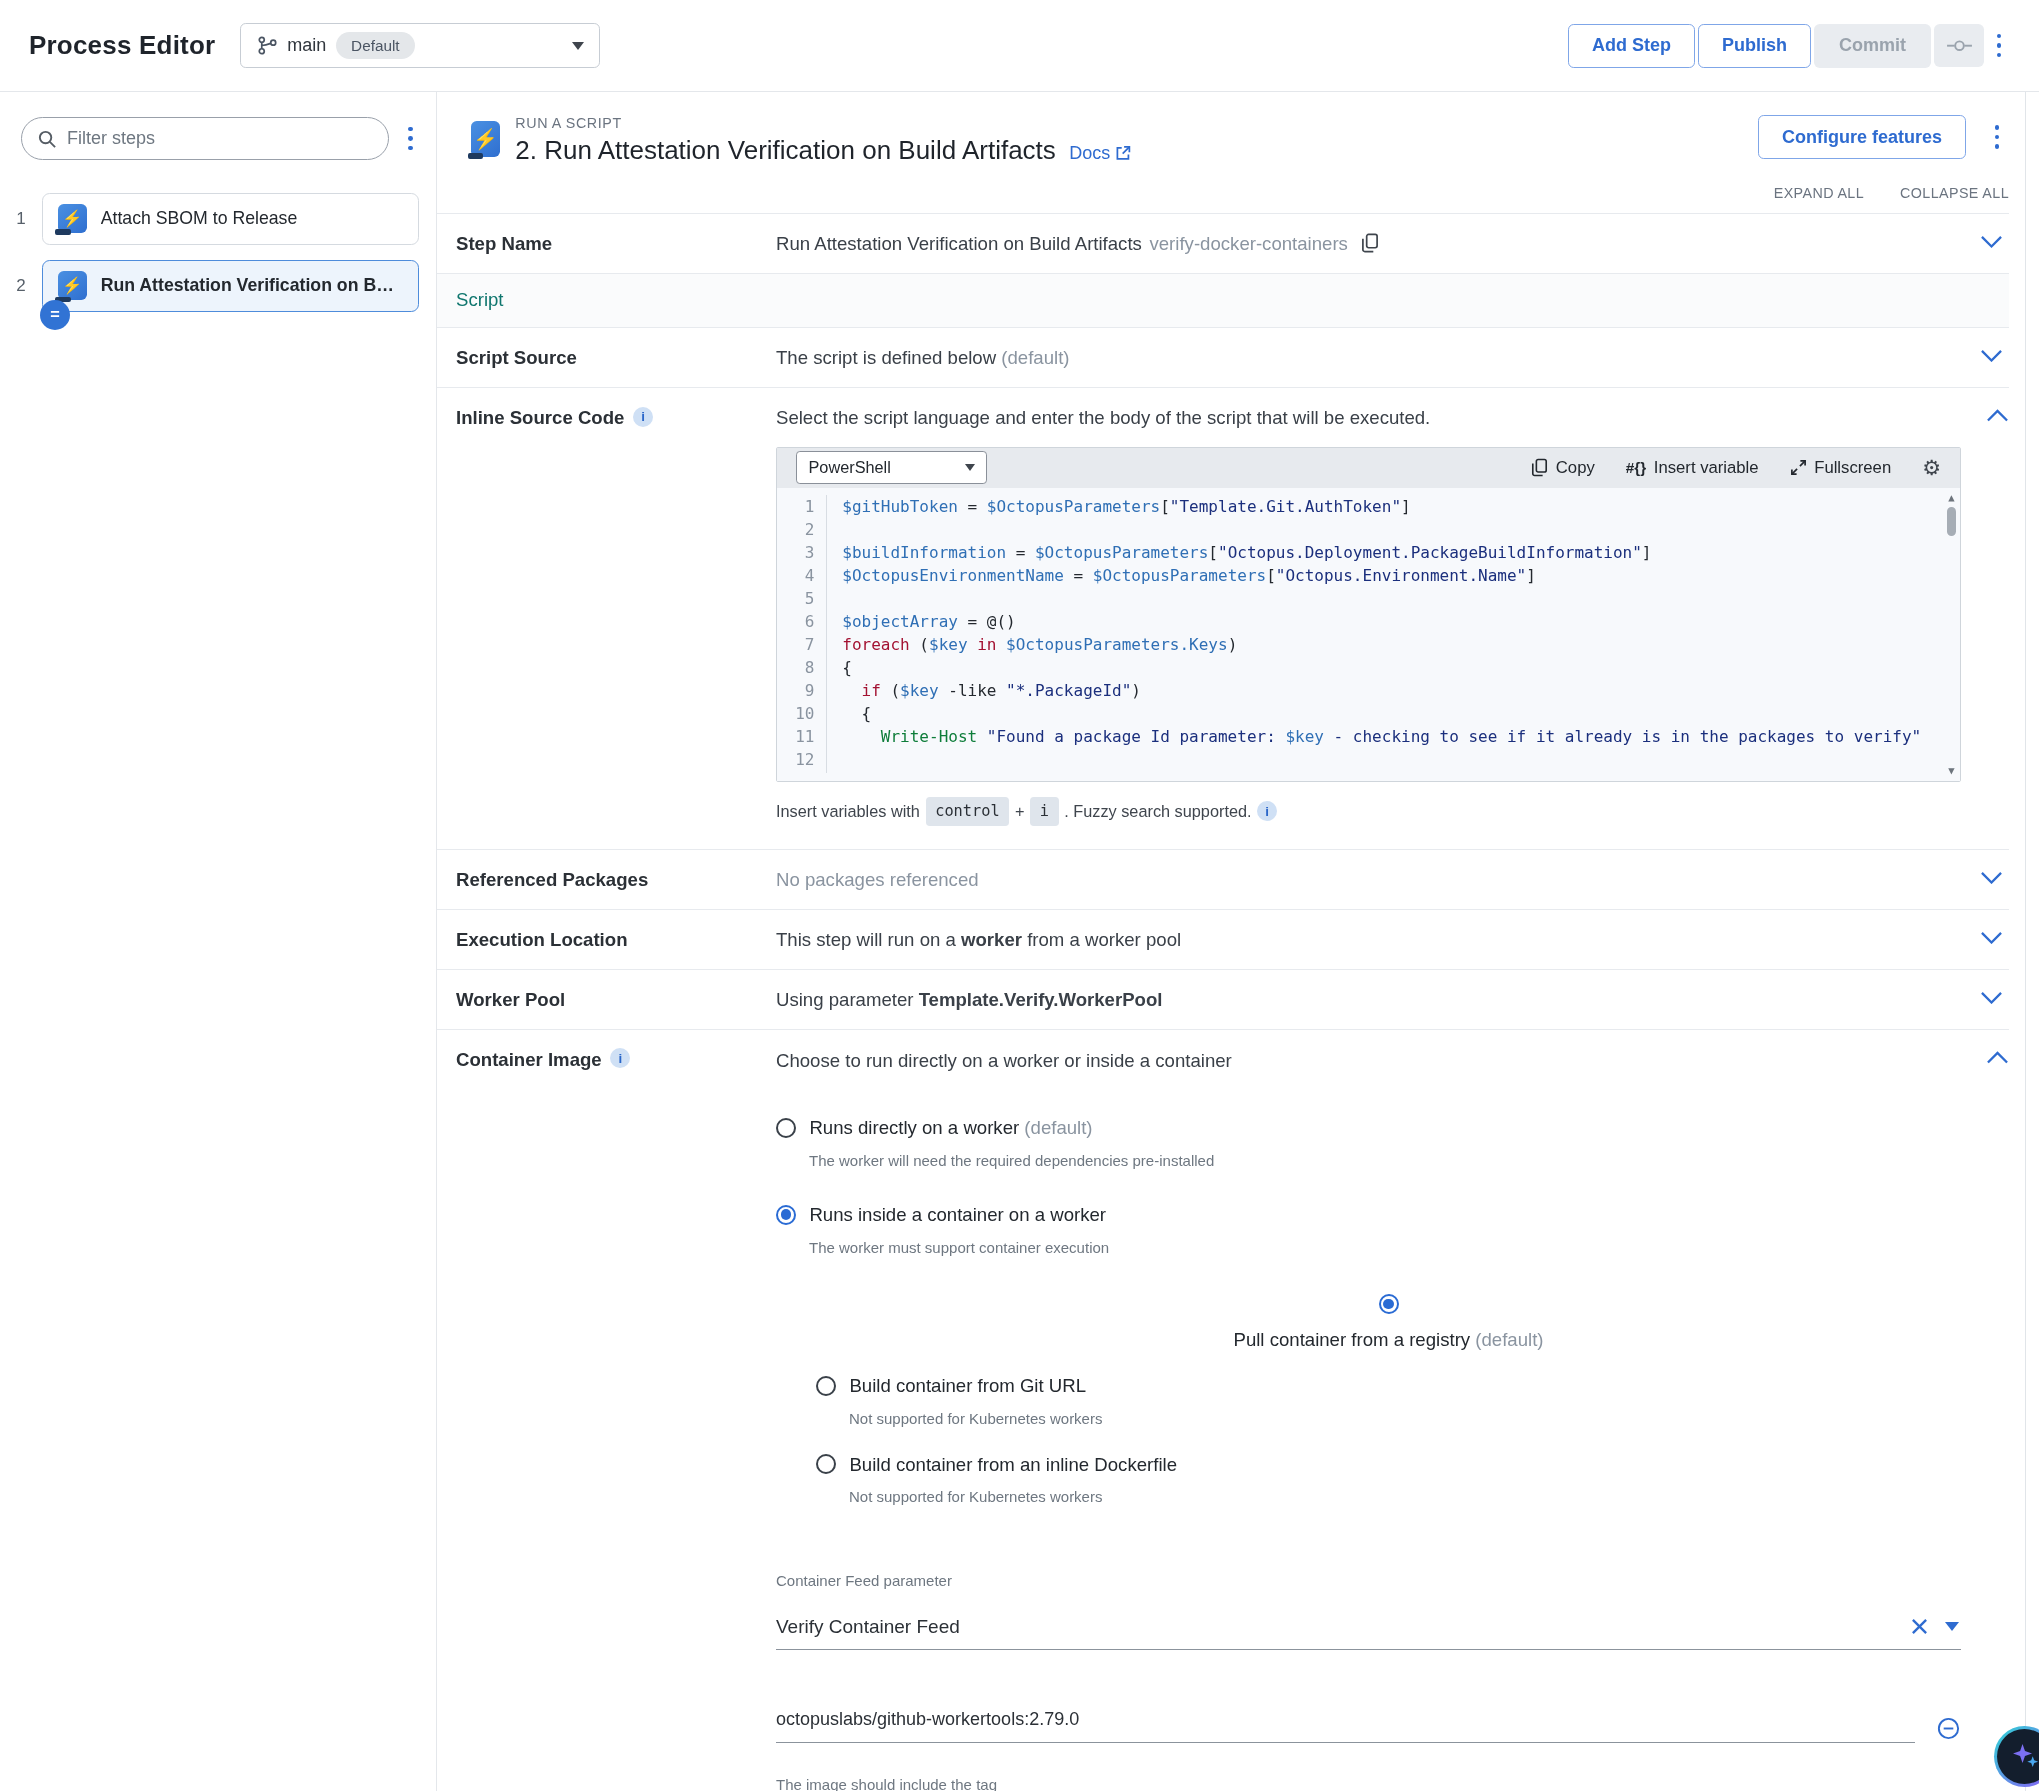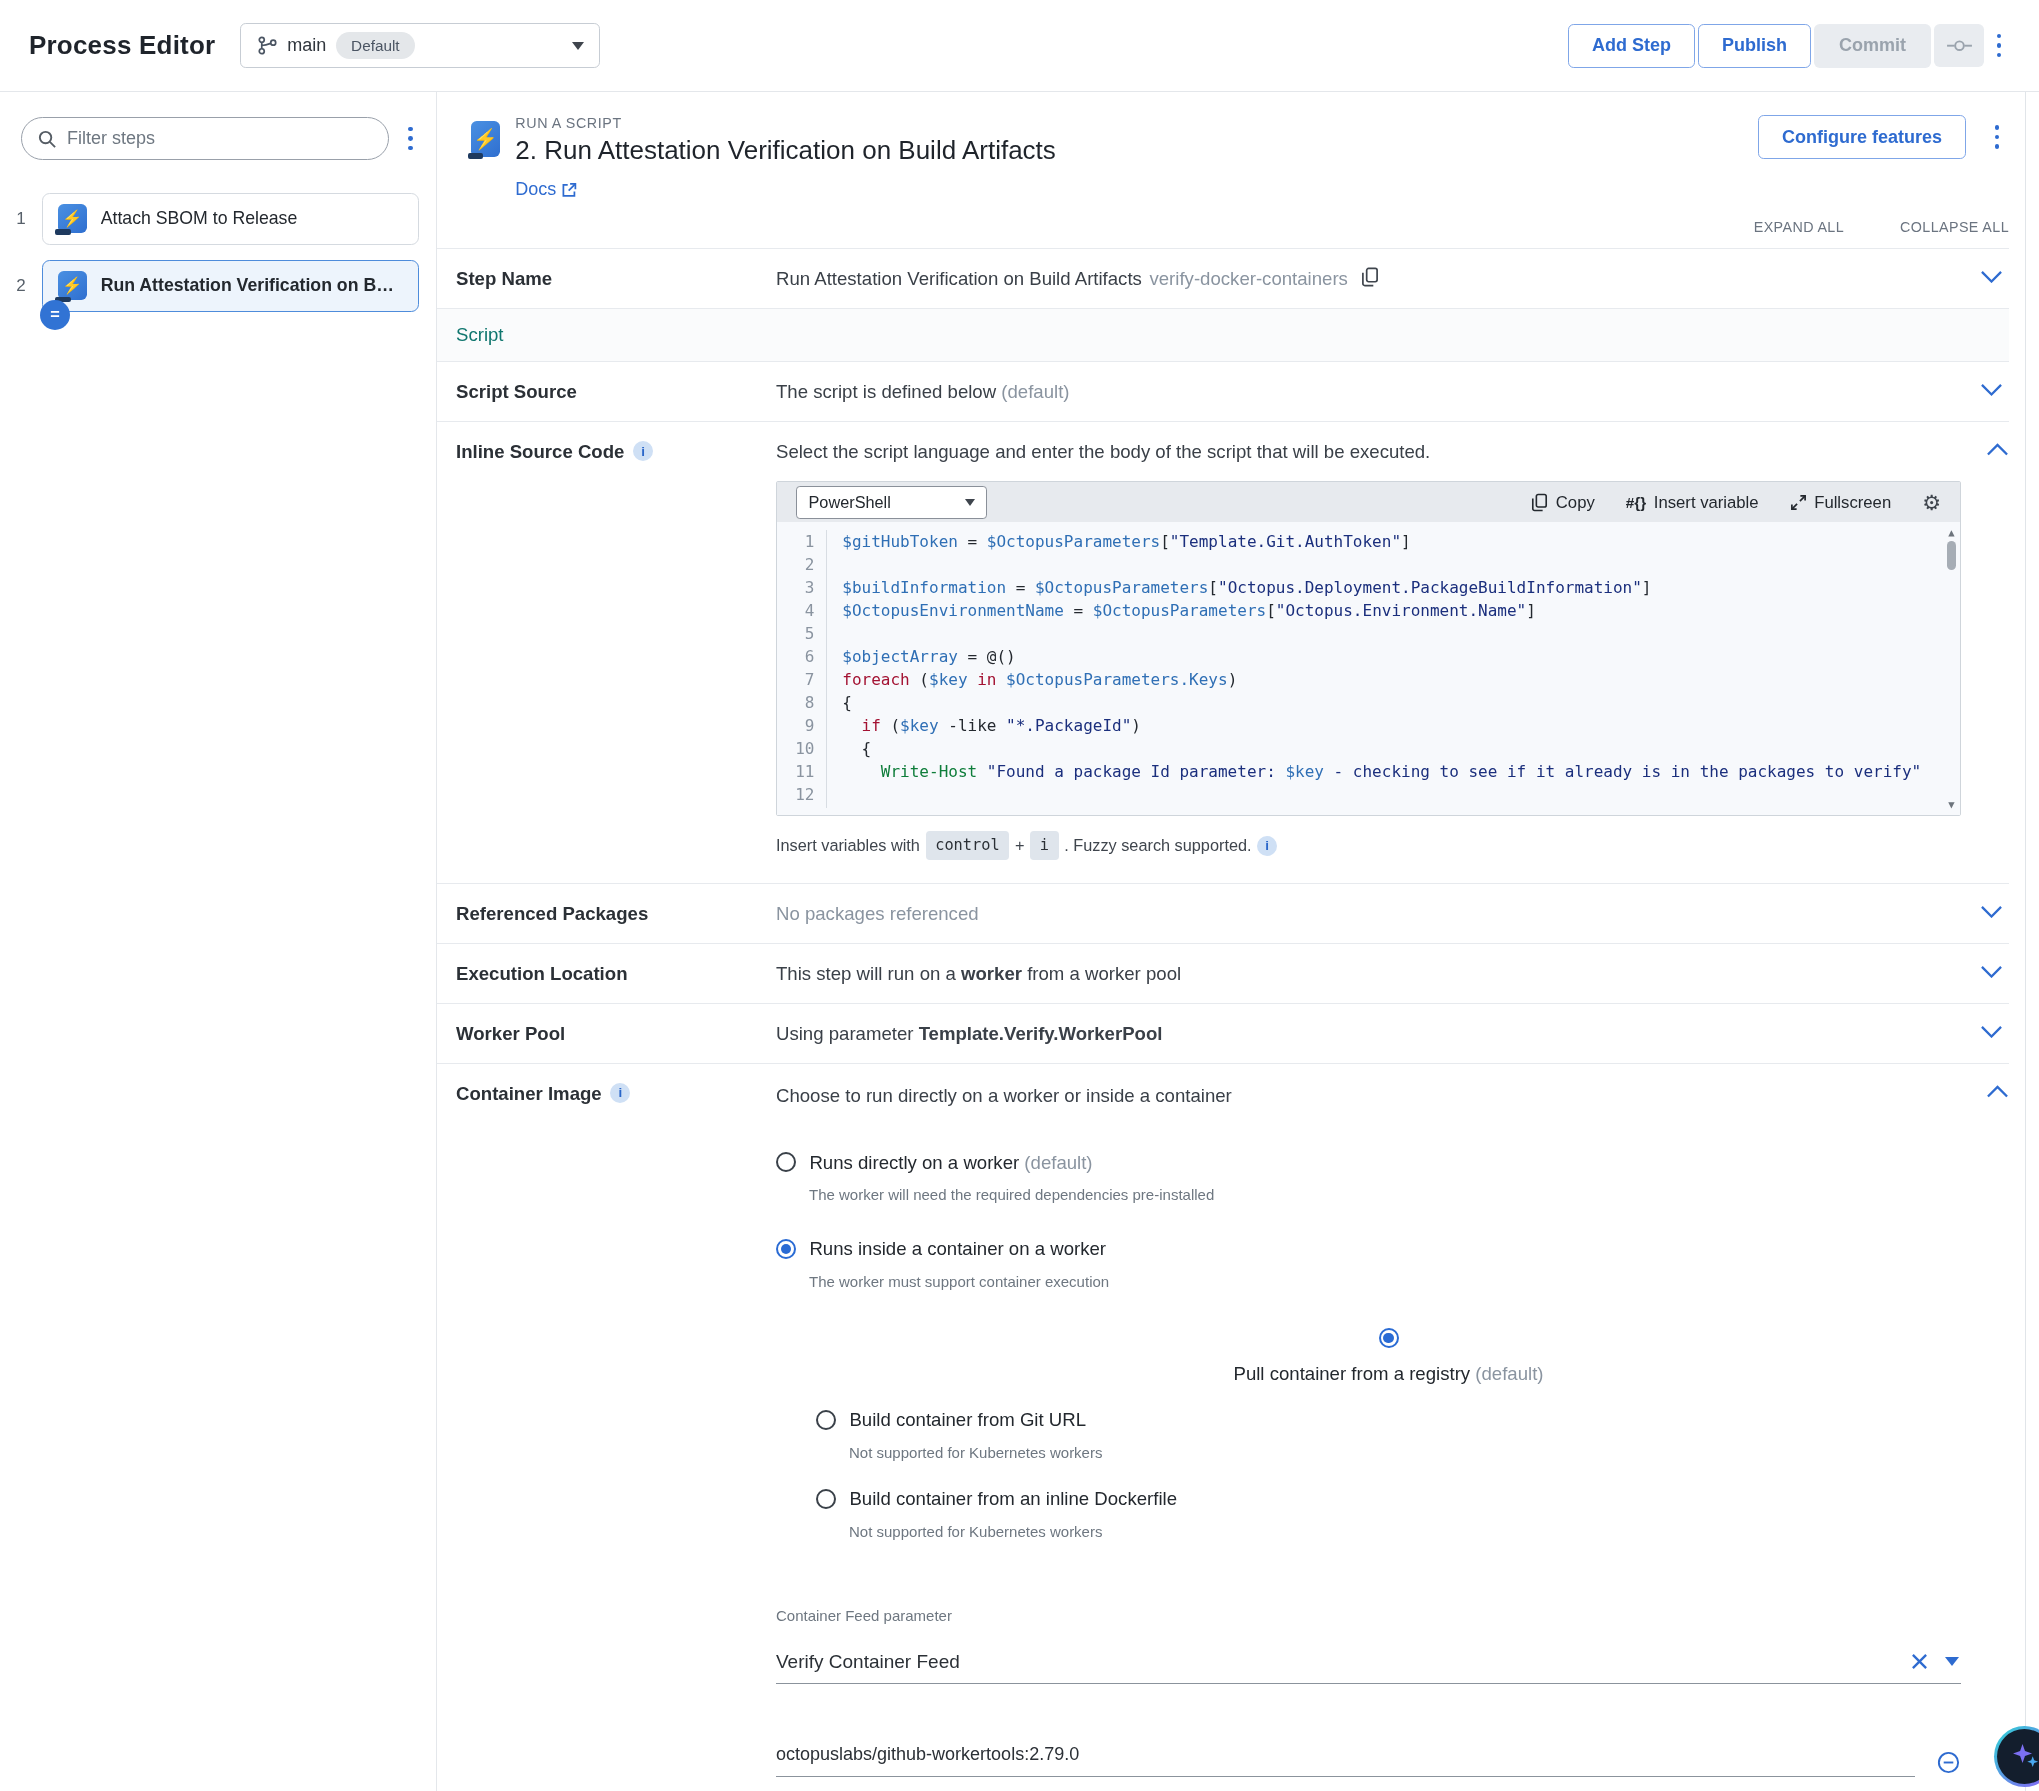--- a/index.html
+++ b/index.html
@@ -49,25 +49,25 @@
   .drag-badge { position:absolute; left:40px; top:107px; width:30px; height:30px; border-radius:50%;
                 background:#3173d4; color:#fff; display:flex; align-items:center; justify-content:center;
                 font-size:16.3px; font-weight:700; z-index:3; cursor:grab; }
 
   
   .main { position:absolute; left:437px; top:92px; right:0; bottom:0; padding:0 31px 0 0; overflow:hidden; }
   .main-header { display:flex; align-items:flex-start; padding:23px 0 0 34px; position:relative; }
   .big-icon { width:36px; height:36px; font-size:20px; margin-top:5.7px; }
   .head-text { margin-left:15.3px; }
   .eyebrow { font-size:14.3px; color:#6b7480; letter-spacing:0.6px; }
-  .title-row { display:flex; align-items:baseline; gap:13.4px; margin-top:3.8px;flex-direction:column; }
+  .title-row { display:flex; align-items:baseline; gap:13.4px; margin-top:3.8px; }
   .page-title { font-size:26px; color:#1f242b; font-weight:400; }
   .docs-link { font-size:18px; color:#2e6bd0; text-decoration:none; display:inline-flex; align-items:center; gap:4.8px; cursor:pointer;}
   .head-actions { position:absolute; right:0; top:23px; display:flex; align-items:center; gap:19px; }
-  .expand-bar { display:flex; justify-content:flex-end; gap:56px; font-size:14.3px; color:#6b7480;
+  .expand-bar { display:flex; justify-content:flex-end; gap:36px; font-size:14.3px; color:#6b7480;
                 letter-spacing:0.4px; margin-top:19px; padding-bottom:12.4px; border-bottom:1px solid #e7eaee; }
   .expand-bar span { cursor:pointer; }
 
   
   .frow { display:flex; border-bottom:1px solid #e7eaee; }
   .flabel { flex:0 0 339px; padding:17px 0 17px 19px; font-size:18.6px; font-weight:700; color:#2b3036;
             display:flex; align-items:flex-start; gap:8.6px; }
   .flabel .lbl-txt { line-height:25px; }
   .fvalue { flex:1; padding:17px 0; font-size:18.6px; color:#3a4048; line-height:25px; }
   .fchev { flex:0 0 54px; display:flex; justify-content:flex-end; padding:21px 5.7px 0 0; cursor:pointer; }

